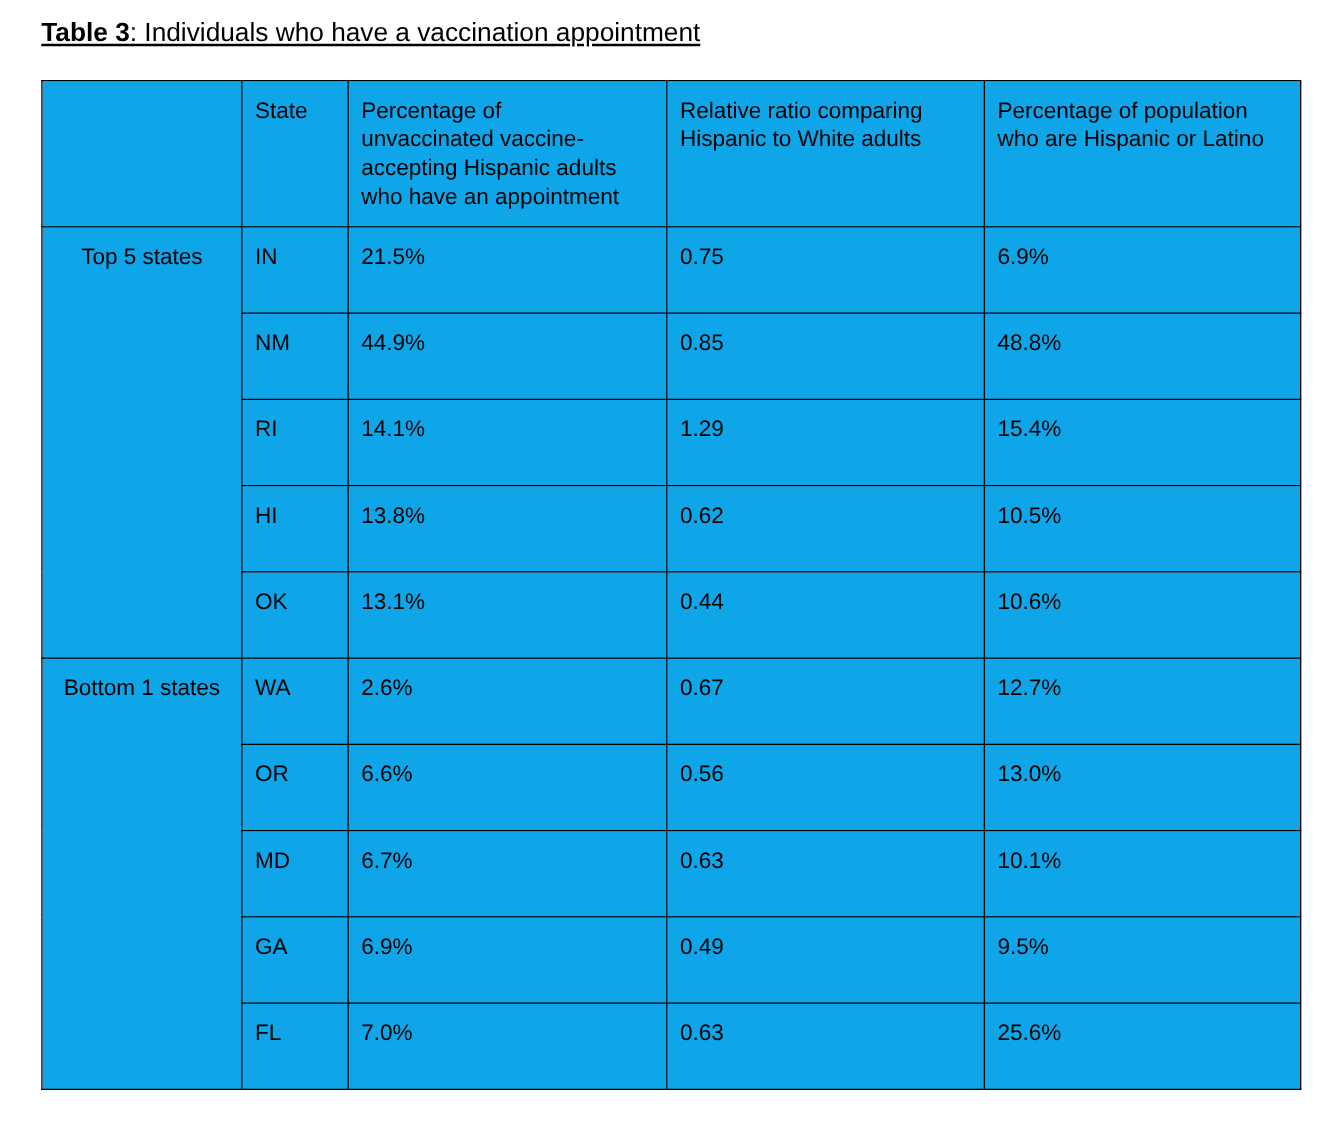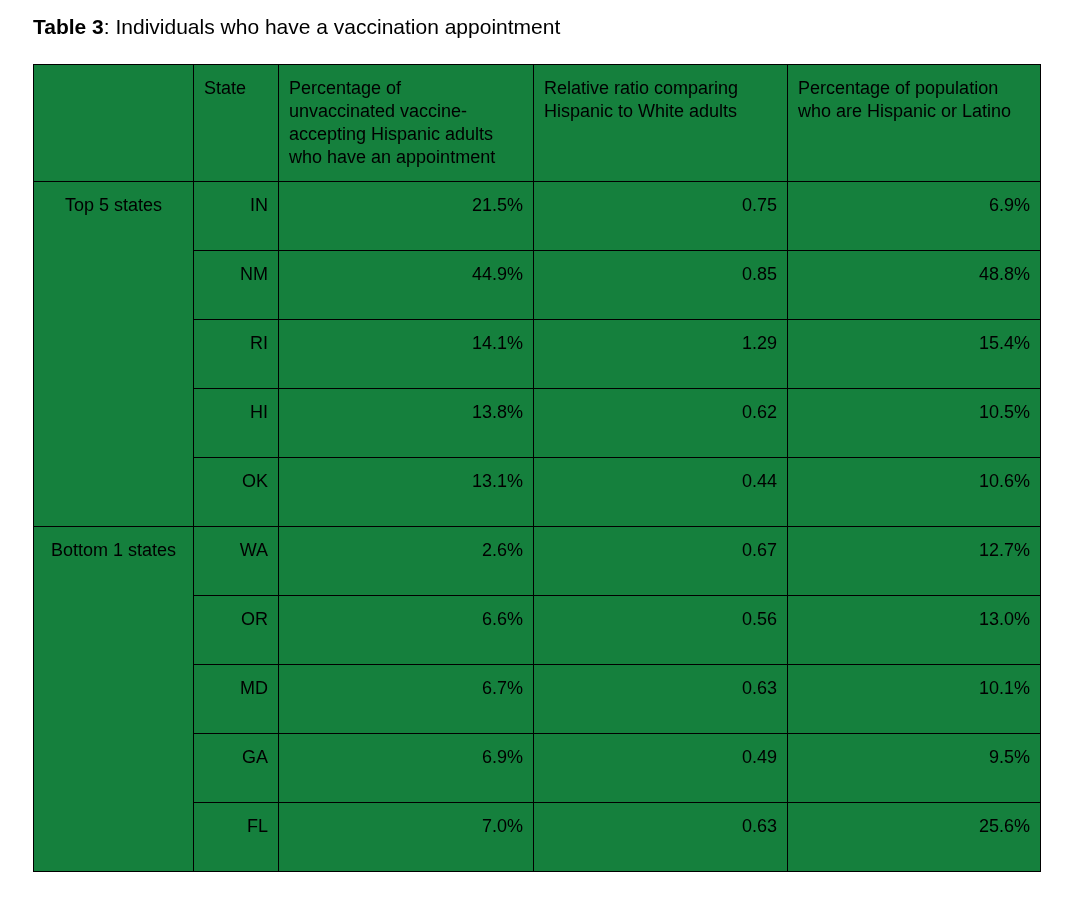--- a/index.html
+++ b/index.html
@@ -14,48 +14,49 @@
   }
   .page {
     padding: 14px 32px 0 33px;
   }
   .doc-title {
     font-size: 21px;
     line-height: 26px;
     margin: 0 0 24px 0;
     font-weight: 400;
     color: #000000;
+    text-decoration: underline;
   }
   .doc-title .title-prefix {
     font-weight: 700;
   }
   table.data-table {
     border-collapse: collapse;
     table-layout: fixed;
     width: 1007px;
   }
   table.data-table th,
   table.data-table td {
     border: 1.5px solid #000000;
     vertical-align: top;
     padding: 12px 10px;
     font-size: 18px;
     line-height: 23px;
     font-weight: 400;
-    background: #15803d;
+    background: #0ea5e9;
   }
   
   table.data-table thead tr { height: 114px; }
   table.data-table thead th {
     text-align: left;
     white-space: pre-line;
   }
   
   table.data-table tbody tr { height: 69px; }
-  table.data-table tbody td { text-align: right; }
+  table.data-table tbody td { text-align: left; }
   table.data-table tbody th.group-cell {
     text-align: center;
     font-weight: 400;
   }
   
   col.c-group  { width: 160px; }
   col.c-state  { width: 85px;  }
   col.c-appt   { width: 255px; }
   col.c-ratio  { width: 254px; }
   col.c-pop    { width: 253px; }

